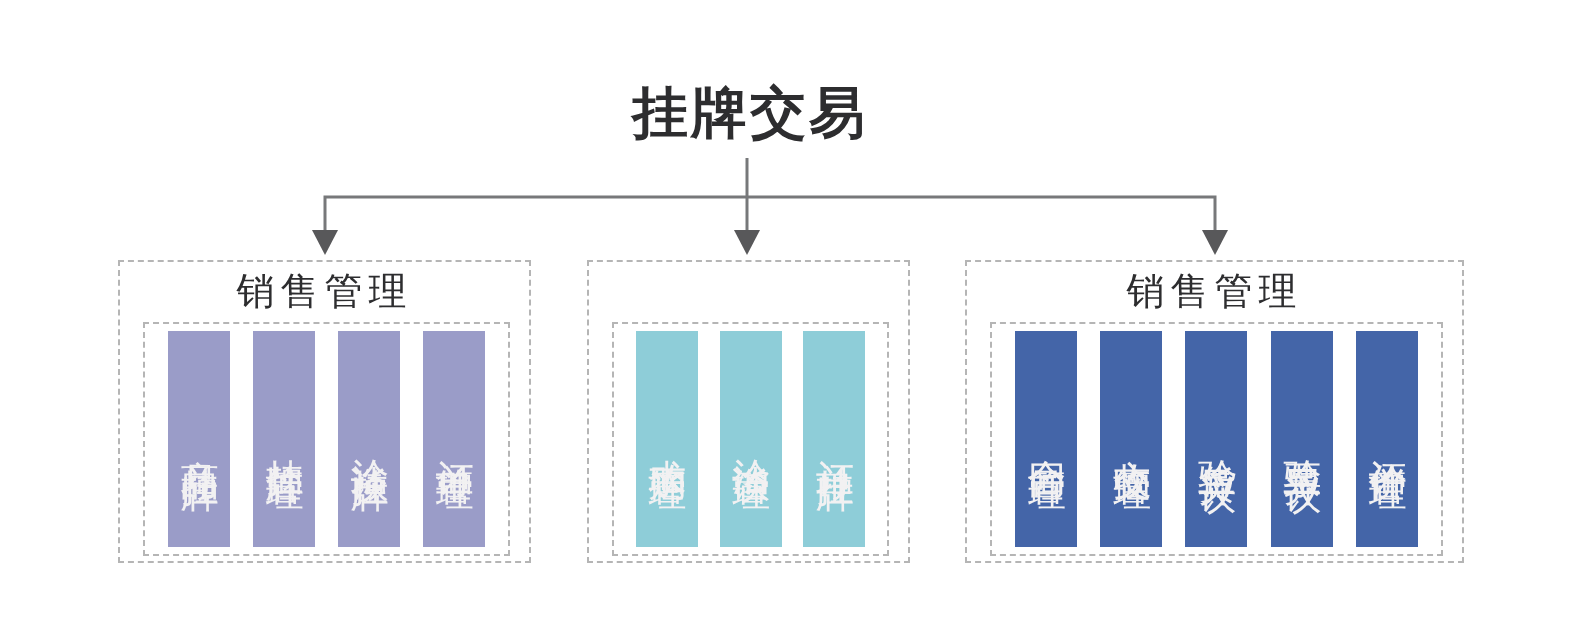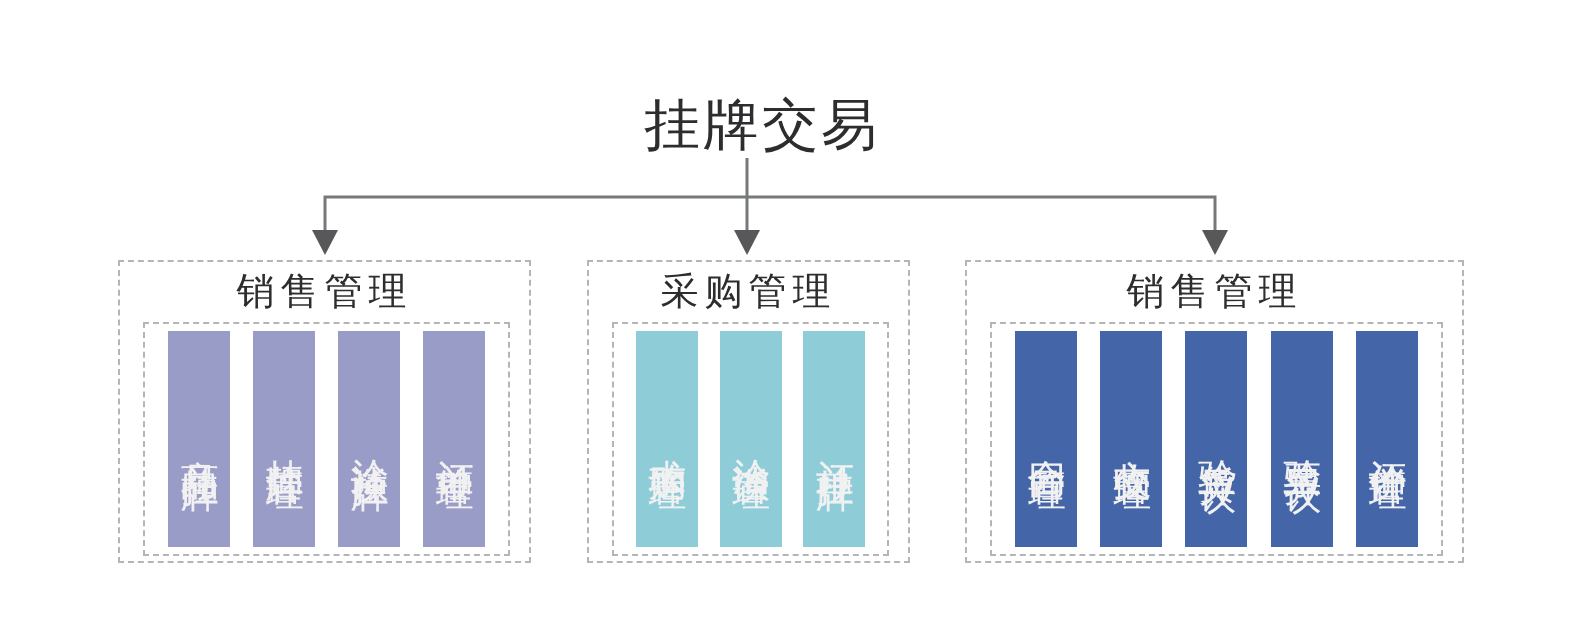--- a/index.html
+++ b/index.html
@@ -13,23 +13,23 @@
     height: 643px;
     background: #ffffff;
     overflow: hidden;
     font-family: "Liberation Sans", sans-serif;
   }
   .diagram-title {
     position: absolute;
     left: 746px;
     top: 72px;
     transform: translateX(-50%);
-    margin: 16px;
+    margin: 4px;
     font-size: 56px;
-    font-weight: 400;
+    font-weight: 700;
     letter-spacing: 3px;
     color: #2d2d2f;
     white-space: nowrap;
   }
   .connectors {
     position: absolute;
     left: 0;
     top: 0;
     width: 1589px;
     height: 643px;
@@ -107,21 +107,20 @@
     <div class="group-heading" style="color: rgb(45, 45, 47);">销售管理</div>
     <div class="group-inner">
           <div class="item" style="background: rgb(154, 156, 200); color: rgb(242, 241, 242);">商品挂牌</div>
           <div class="item" style="background: rgb(154, 156, 200); color: rgb(242, 241, 242);">挂牌管理</div>
           <div class="item" style="background: rgb(154, 156, 200); color: rgb(242, 241, 242);">洽谈挂牌</div>
           <div class="item" style="background: rgb(154, 156, 200); color: rgb(242, 241, 242);">订单管理</div>
         </div>
   </section>
 
   <section class="group group-1">
-    <div class="group-heading" style="color: rgb(45, 45, 47);">采购管理</div>
     <div class="group-inner">
           <div class="item" style="background: rgb(142, 205, 216); color: rgb(242, 241, 242);">求购管理</div>
           <div class="item" style="background: rgb(142, 205, 216); color: rgb(242, 241, 242);">洽谈管理</div>
           <div class="item" style="background: rgb(142, 205, 216); color: rgb(242, 241, 242);">订单挂牌</div>
         </div>
   </section>
 
   <section class="group group-2">
     <div class="group-heading" style="color: rgb(45, 45, 47);">销售管理</div>
     <div class="group-inner">

